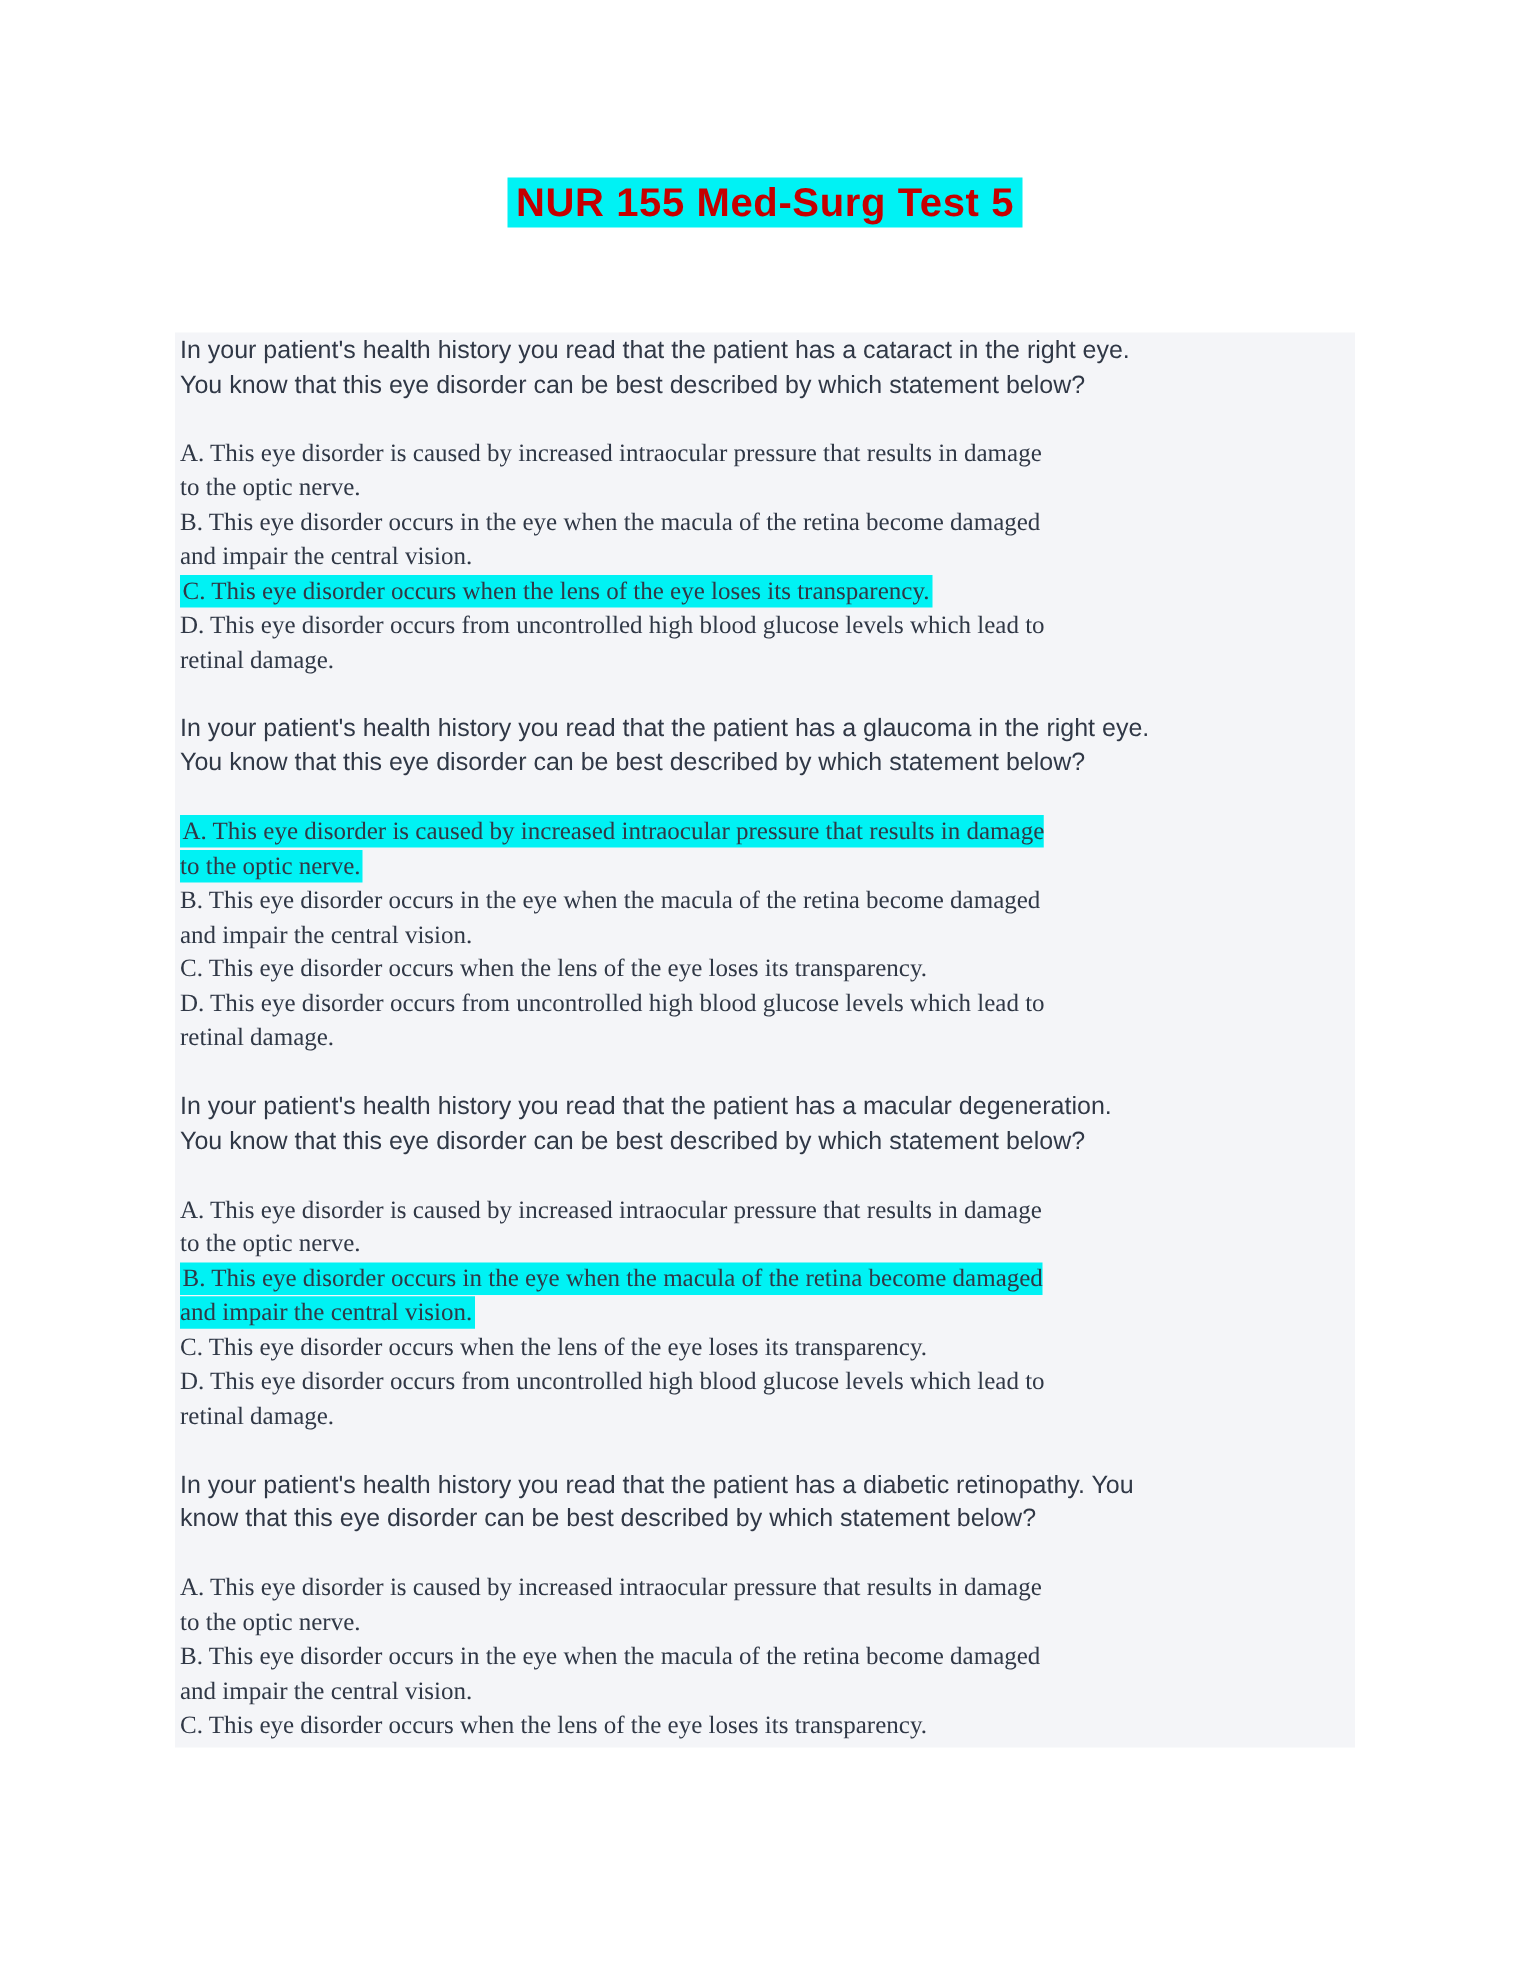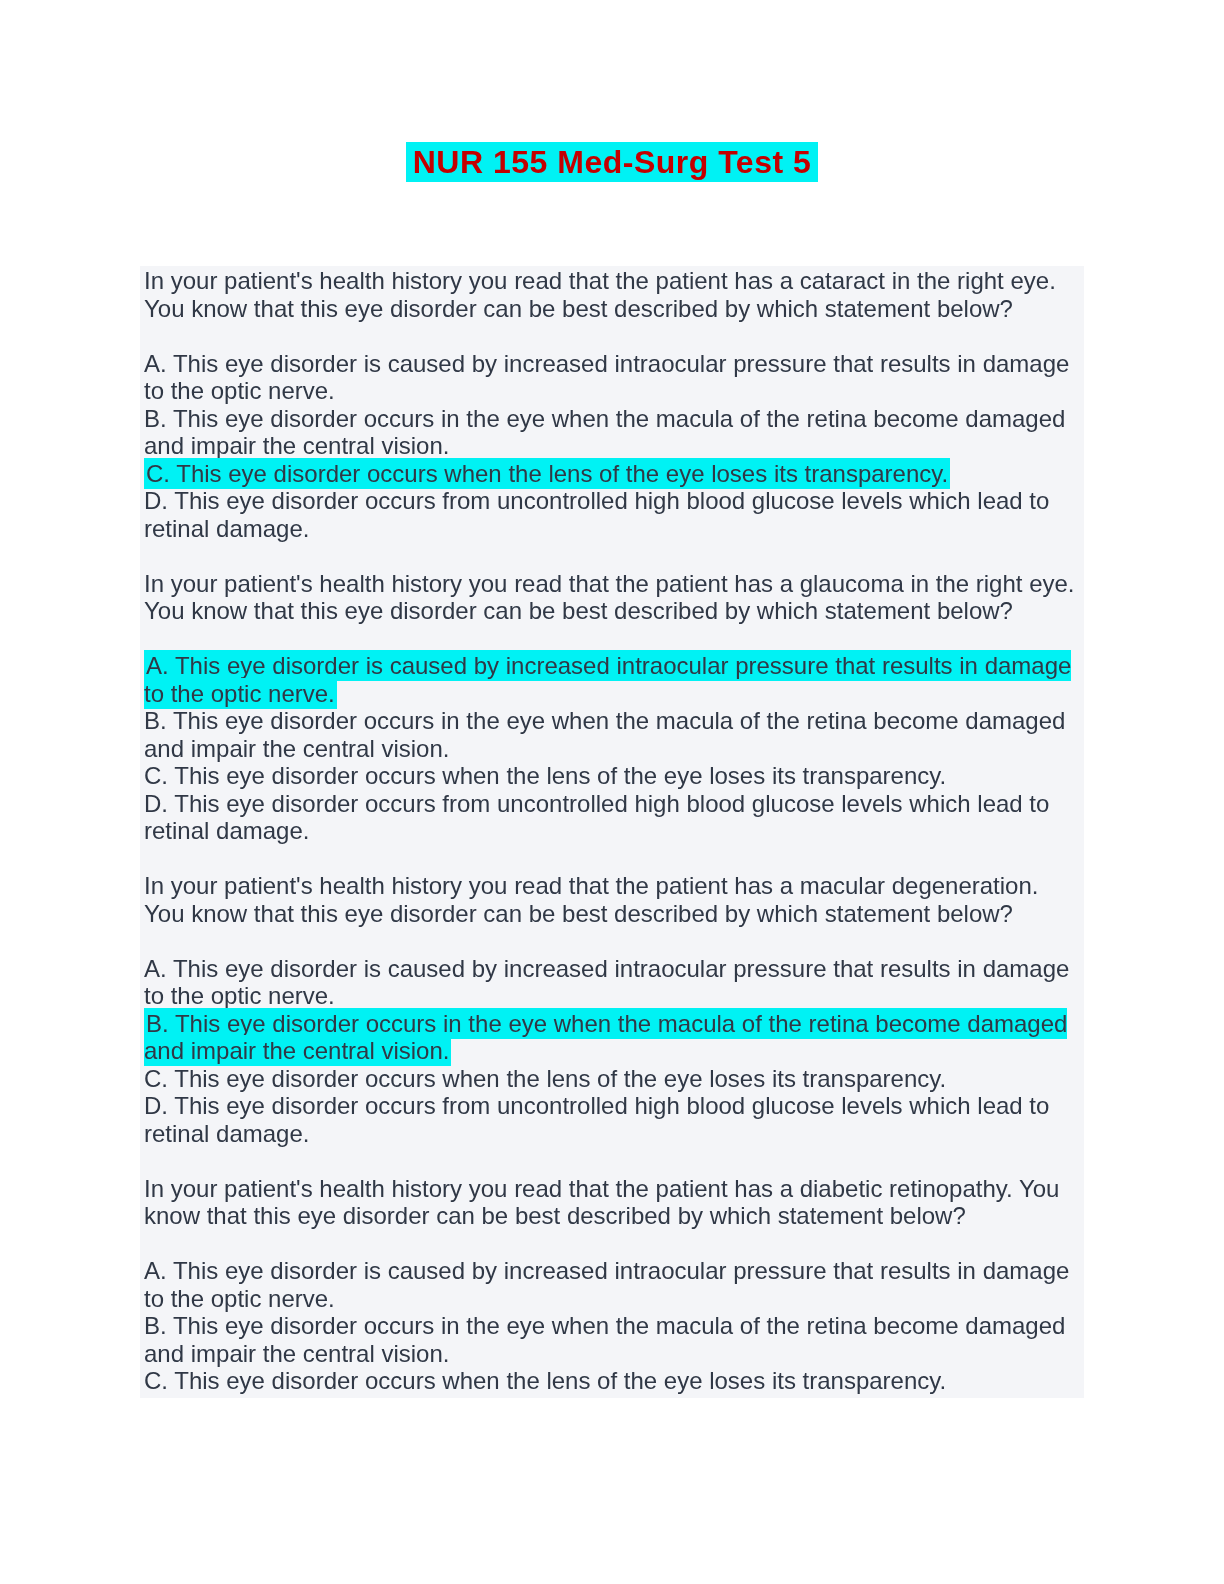--- a/index.html
+++ b/index.html
@@ -34,27 +34,27 @@
   .content {
     position: absolute;
     left: 140px;
     top: 266px;
     width: 944px;
     height: 1132px;
     box-sizing: border-box;
     background: #f4f5f8;
     padding: 1px 0 0 4px;
     overflow: hidden;
-    font-size: 24px;
+    font-size: 20px;
     line-height: 27.5px;
     color: #303846;
   }
   .question { margin: 0 0 27.5px 0; }
   .prompt { margin: 0 0 27.5px 0; }
-  .option { margin: 0; }
+  .option { margin: 0; font-family: Liberation Serif, serif; }
   .prompt-text, .option-text { white-space: pre-line; }
   .hl {
     background: #00f2f4;
     padding: 2px 2px;
   }
 </style>
 </head>
 <body>
 
 <div class="title-wrap">

